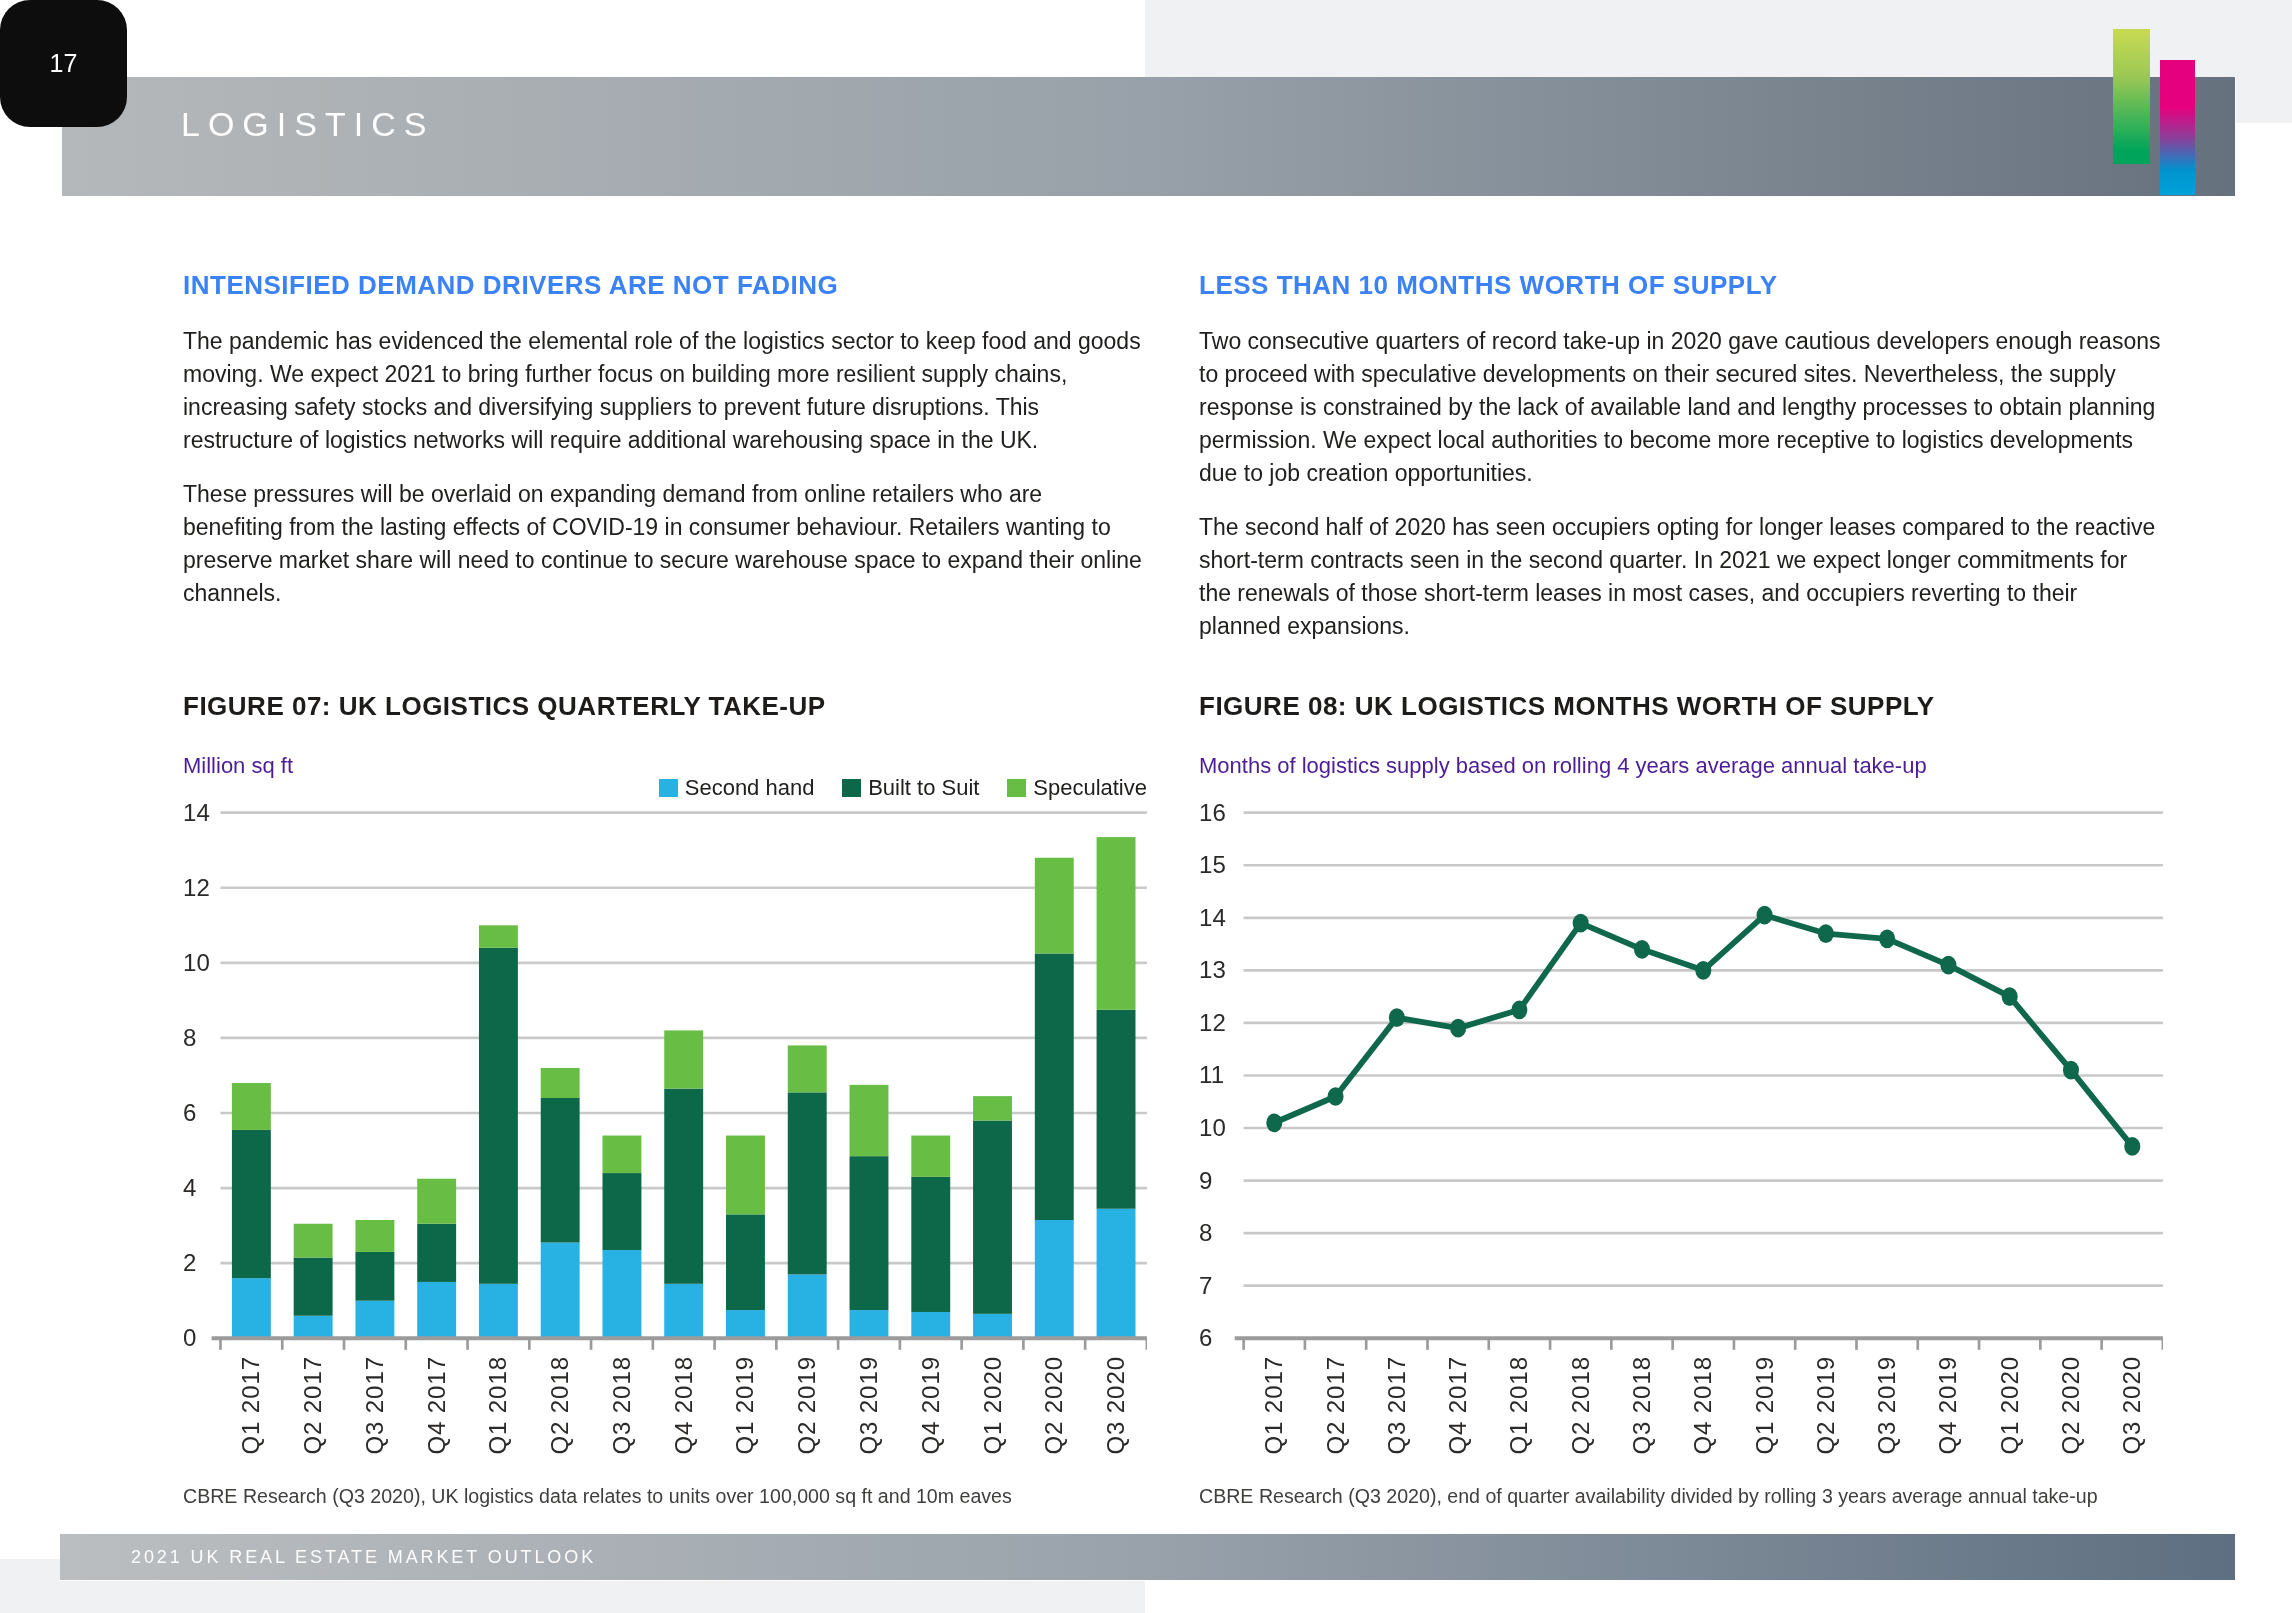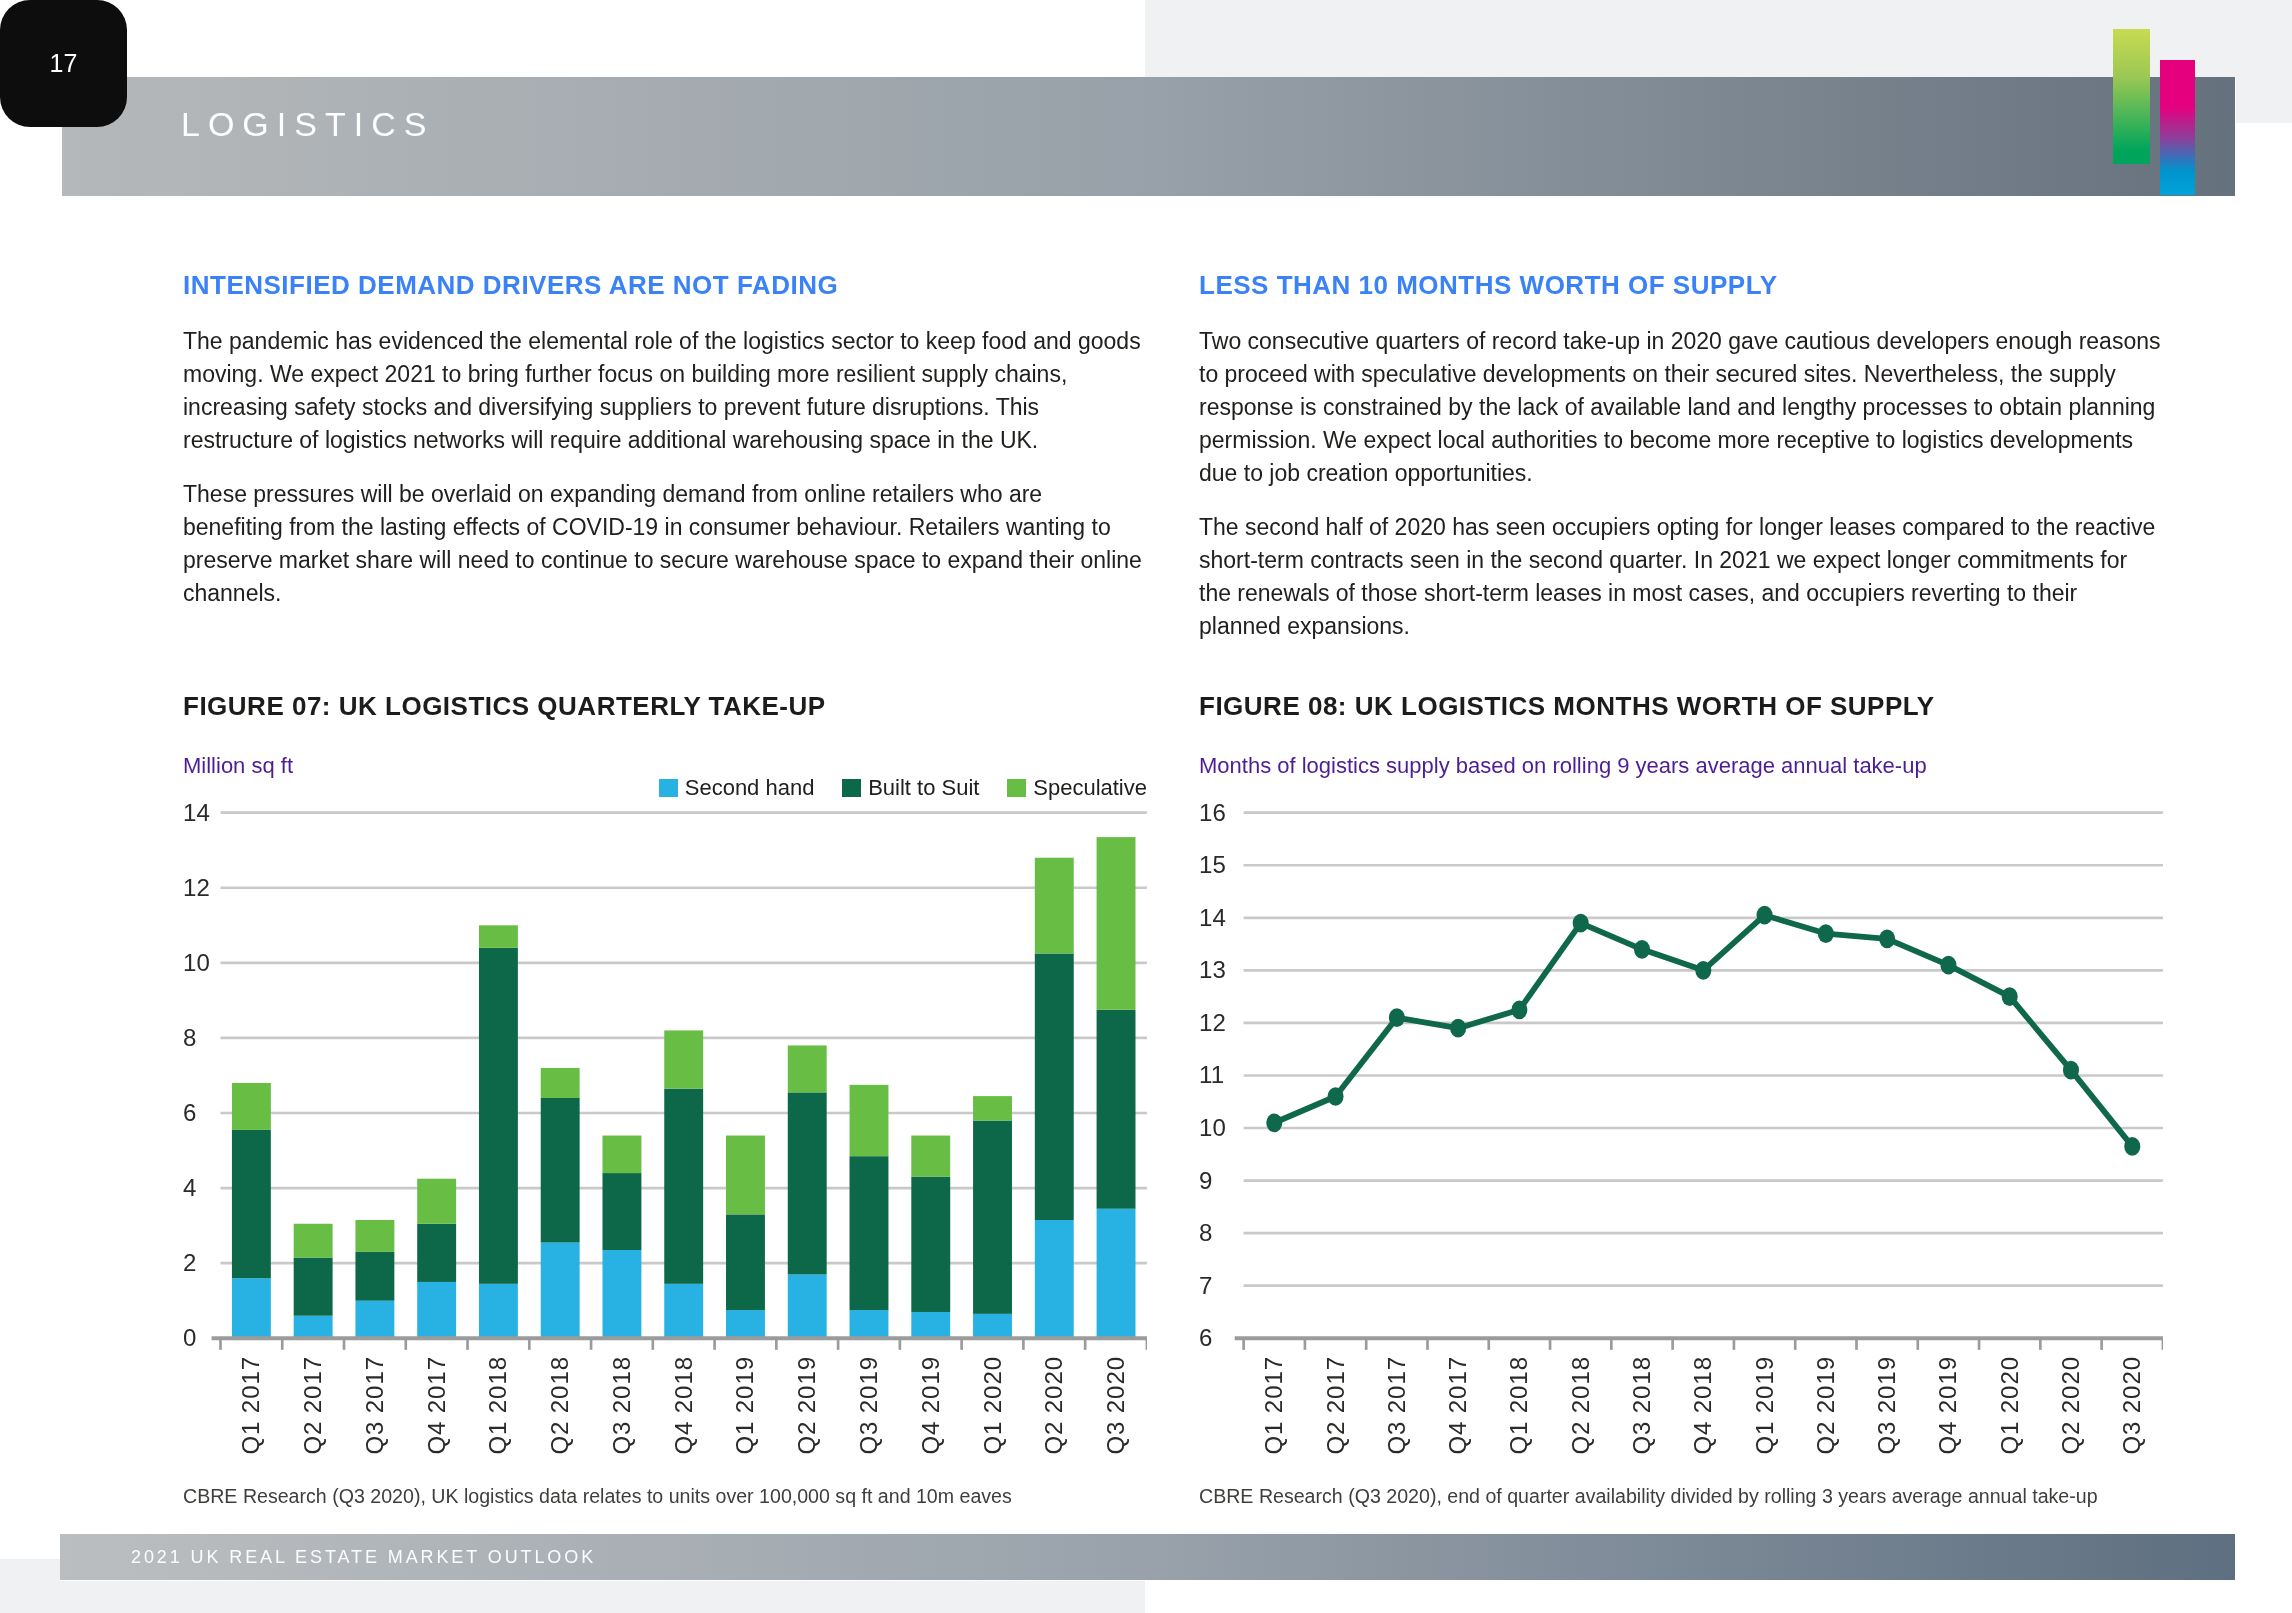--- a/index.html
+++ b/index.html
@@ -195,21 +195,21 @@
         <text x="770" y="622" font-size="27" fill="#2b2a28" text-anchor="end" dy="9" letter-spacing="1" transform="rotate(-90 770 622)">Q3 2019</text>
         <text x="839.3333333333333" y="622" font-size="27" fill="#2b2a28" text-anchor="end" dy="9" letter-spacing="1" transform="rotate(-90 839.3333333333333 622)">Q4 2019</text>
         <text x="908.6666666666666" y="622" font-size="27" fill="#2b2a28" text-anchor="end" dy="9" letter-spacing="1" transform="rotate(-90 908.6666666666666 622)">Q1 2020</text>
         <text x="977.9999999999999" y="622" font-size="27" fill="#2b2a28" text-anchor="end" dy="9" letter-spacing="1" transform="rotate(-90 977.9999999999999 622)">Q2 2020</text>
         <text x="1047.3333333333333" y="622" font-size="27" fill="#2b2a28" text-anchor="end" dy="9" letter-spacing="1" transform="rotate(-90 1047.3333333333333 622)">Q3 2020</text>
       </svg>
   </div>
 
   <div class="fig fig-right">
     <h3>FIGURE 08: UK LOGISTICS MONTHS WORTH OF SUPPLY</h3>
-    <div class="subtitle">Months of logistics supply based on rolling 9 years average annual take-up</div>
+    <div class="subtitle">Months of logistics supply based on rolling 4 years average annual take-up</div>
     <svg width="964" height="677" viewBox="0 0 1082 760">
         <text x="0" y="611" font-size="27" fill="#2b2a28">6</text>
         <line x1="50" y1="543" x2="1082" y2="543" stroke="#c9c9c9" stroke-width="3"></line>
         <text x="0" y="552" font-size="27" fill="#2b2a28">7</text>
         <line x1="50" y1="484" x2="1082" y2="484" stroke="#c9c9c9" stroke-width="3"></line>
         <text x="0" y="493" font-size="27" fill="#2b2a28">8</text>
         <line x1="50" y1="425" x2="1082" y2="425" stroke="#c9c9c9" stroke-width="3"></line>
         <text x="0" y="434" font-size="27" fill="#2b2a28">9</text>
         <line x1="50" y1="366" x2="1082" y2="366" stroke="#c9c9c9" stroke-width="3"></line>
         <text x="0" y="375" font-size="27" fill="#2b2a28">10</text>

